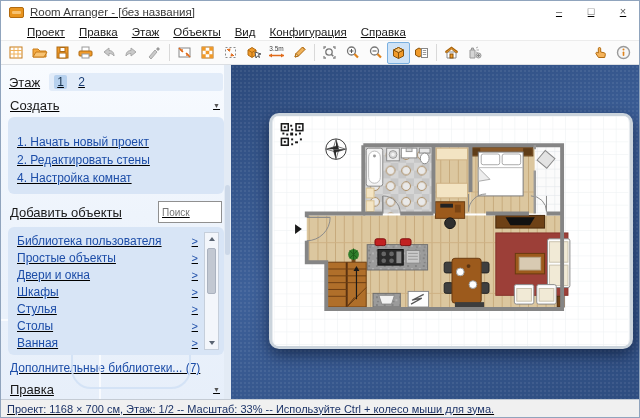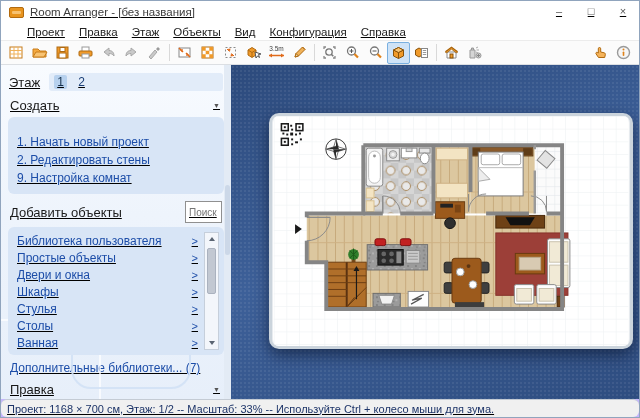--- a/index.html
+++ b/index.html
@@ -37,21 +37,21 @@
   .floor-row{display:flex;align-items:center;margin:8px 8px 5px 8px;}
   .floor-label{font-size:13px;color:#1a1a1a;margin-right:9px;}
   .floor-tabs{flex:1;background:#e2ecf9;border-radius:3px;padding:2px 5px;display:flex;gap:8px;align-items:center;}
   .floor-tab{font-size:12px;color:#1b3f77;min-width:13px;text-align:center;padding:0 2px;border-radius:2px;}
   .floor-tab.active{background:#b7d1ee;color:#16324f;}
   .section-header{display:flex;align-items:center;margin:7px 9px 4px 9px;font-size:13px;color:#1a1a1a;}
   .collapse{margin-left:auto;font-size:7px;color:#555;padding:2px;}
   .panel{background:#d8e5f6;border-radius:6px;margin:0 7px;}
   .create-panel{padding:16px 9px 7px;}
   .create-link{display:block;color:#1c4da8;font-size:12px;line-height:18px;}
-  .add-header .search-input{margin-left:auto;width:37px;height:15px;font-size:10px;border:1px solid #909090;padding:10px 3px;font-family:"Liberation Sans",sans-serif;color:#333;}
+  .add-header .search-input{margin-left:auto;width:64px;height:15px;font-size:10px;border:1px solid #909090;padding:10px 3px;font-family:"Liberation Sans",sans-serif;color:#333;}
   .objects-panel{position:relative;height:128px;overflow:hidden;padding:6px 26px 0 9px;}
   .obj-item{display:flex;align-items:center;color:#1c4da8;font-size:12px;line-height:17px;}
   .obj-chevron{margin-left:auto;font-size:11px;color:#1c4da8;}
   .vscroll{position:absolute;right:5px;top:5px;bottom:5px;width:15px;background:#f3f6fb;border:1px solid #c6cfdb;}
   .scroll-arrow{position:absolute;left:0;right:0;height:10px;display:flex;align-items:center;justify-content:center;}
   .scroll-arrow.up{top:1px;}
   .scroll-arrow.down{bottom:1px;}
   .tri-up{width:0;height:0;border-left:3px solid transparent;border-right:3px solid transparent;border-bottom:4px solid #5a6472;}
   .tri-down{width:0;height:0;border-left:3px solid transparent;border-right:3px solid transparent;border-top:4px solid #5a6472;}
   .vthumb{position:absolute;left:2px;right:2px;top:15px;height:46px;background:#c2c8d2;border:1px solid #aab2bf;border-radius:2px;}
@@ -62,21 +62,21 @@
 
   
   .canvas{flex:1;position:relative;background-color:#35568c;
     background-image:radial-gradient(rgba(255,255,255,.07) 1px,transparent 1.2px),
                      linear-gradient(160deg,#2c4a7c 0%,#3d6099 48%,#2e4d80 100%);
     background-size:4px 4px,100% 100%;}
   .plan-page{position:absolute;left:38px;top:48px;width:364px;height:236px;background:#fff;border:3px solid #cbd4dc;border-radius:10px;box-shadow:0 6px 16px rgba(0,10,30,.55), inset 0 0 0 1px #e7ebef;}
   .plan-page svg{position:absolute;left:0;top:0;width:100%;height:100%;border-radius:7px;}
 
   
-  .statusbar{height:18px;flex:0 0 auto;background:#f0f0f0;border-top:1px solid #c4cbd4;display:flex;align-items:center;padding-left:6px;border-radius:6px;}
+  .statusbar{height:18px;flex:0 0 auto;background:#f0f0f0;border-top:1px solid #c4cbd4;display:flex;align-items:center;padding-left:6px;}
   .status-text{font-size:11px;color:#1d3468;white-space:nowrap;}
 </style>
 </head>
 <body>
 
 <div class="window">
 
   <div class="titlebar">
     <span class="app-icon"></span>
     <span class="title-text">Room Arranger - [без названия]</span>
@@ -265,21 +265,21 @@
         </div>
       </div>
 
       <div class="section-header">
         <span>Создать</span>
         <span class="collapse">▼</span>
       </div>
       <div class="panel create-panel">
         <a class="create-link">1. Начать новый проект</a>
         <a class="create-link">2. Редактировать стены</a>
-        <a class="create-link">9. Настройка комнат</a>
+        <a class="create-link">4. Настройка комнат</a>
       </div>
 
       <div class="section-header add-header">
         <span>Добавить объекты</span>
         <input class="search-input" type="text" placeholder="Поиск" style="">
       </div>
       <div class="panel objects-panel">
         <div class="obj-item">
             <span>Библиотека пользователя</span>
             <span class="obj-chevron">&gt;</span>

